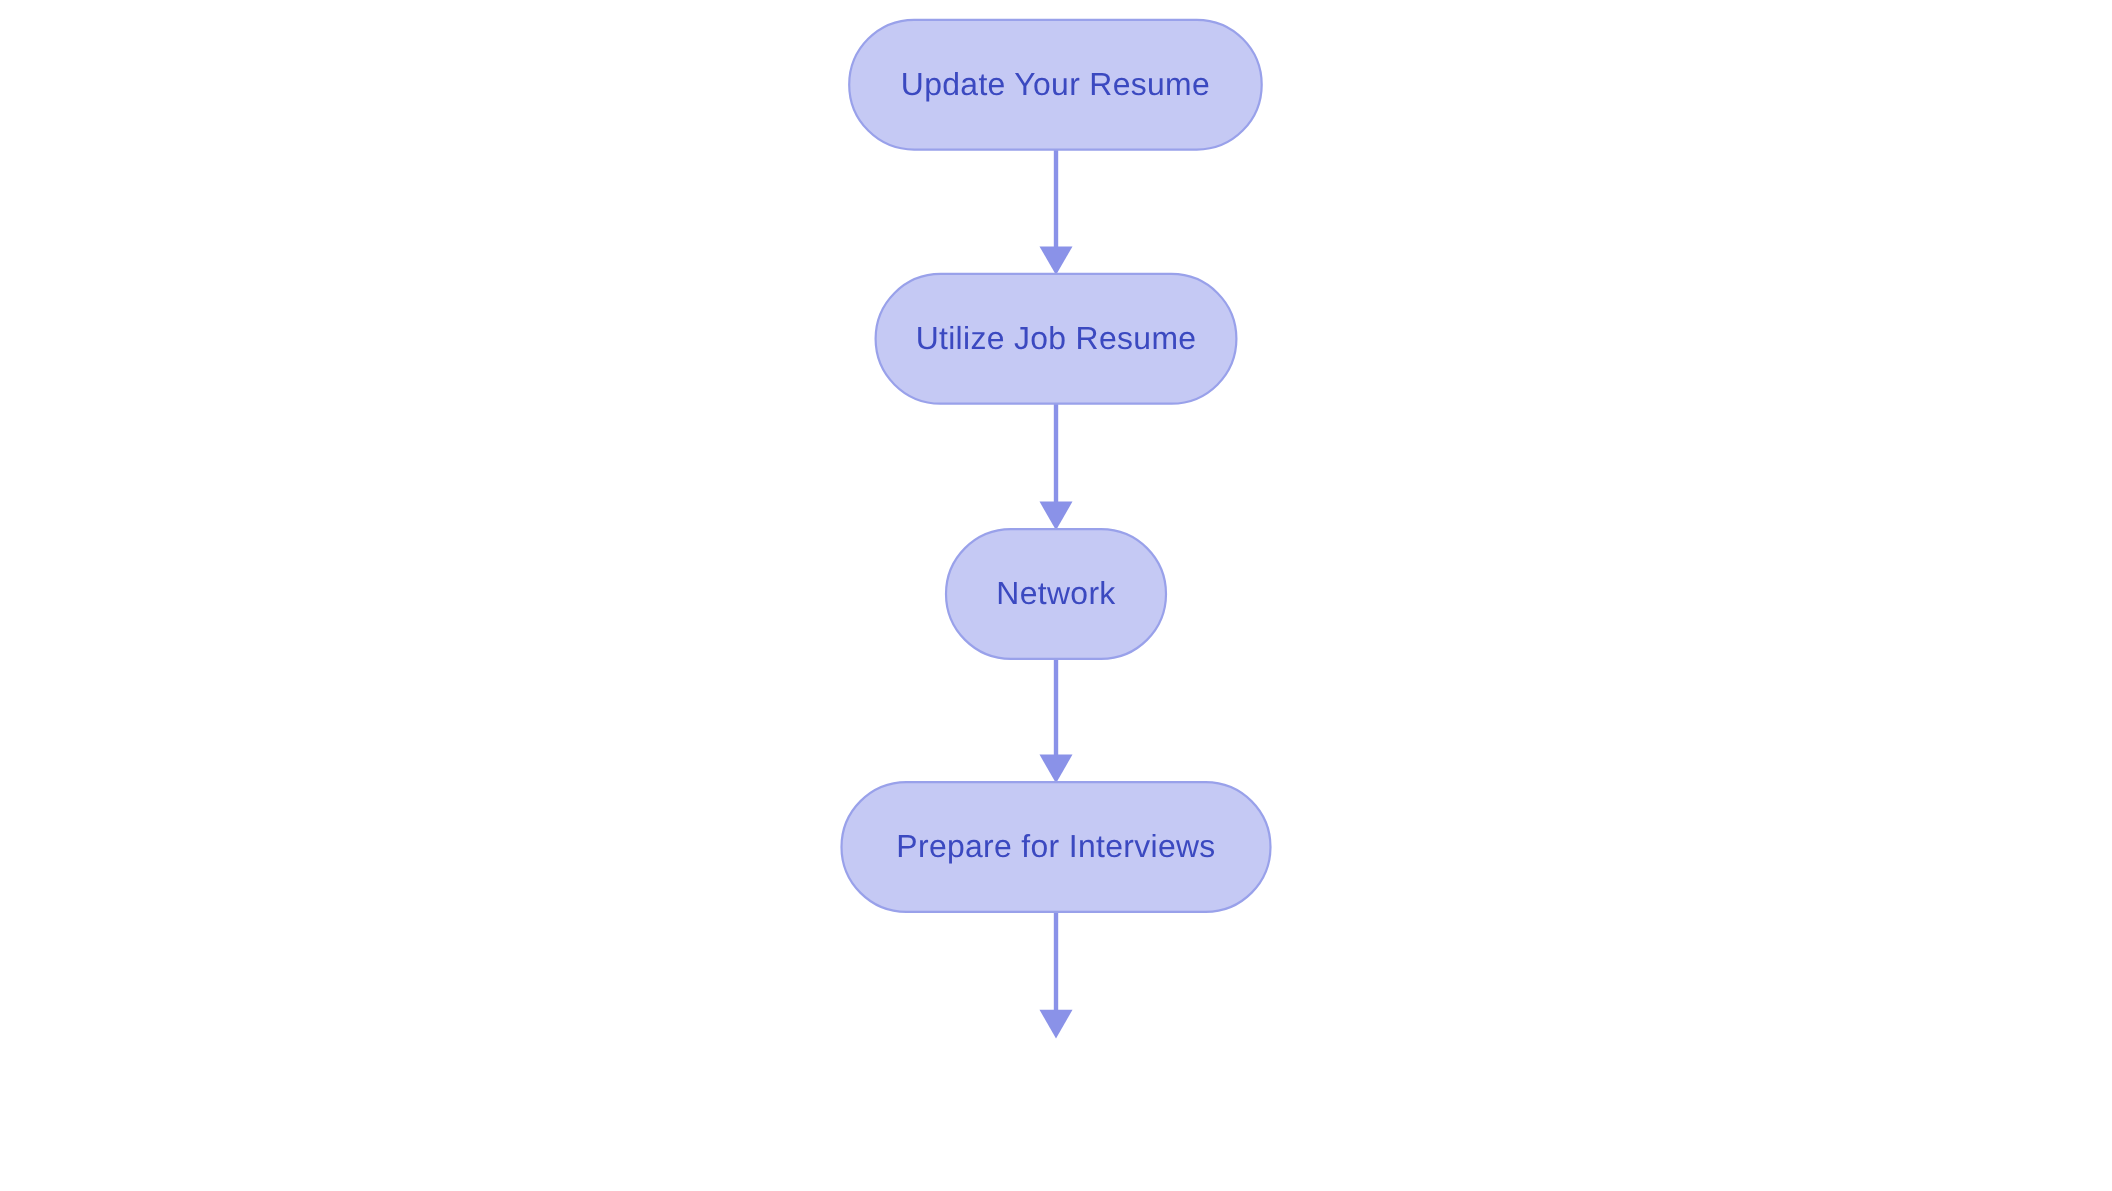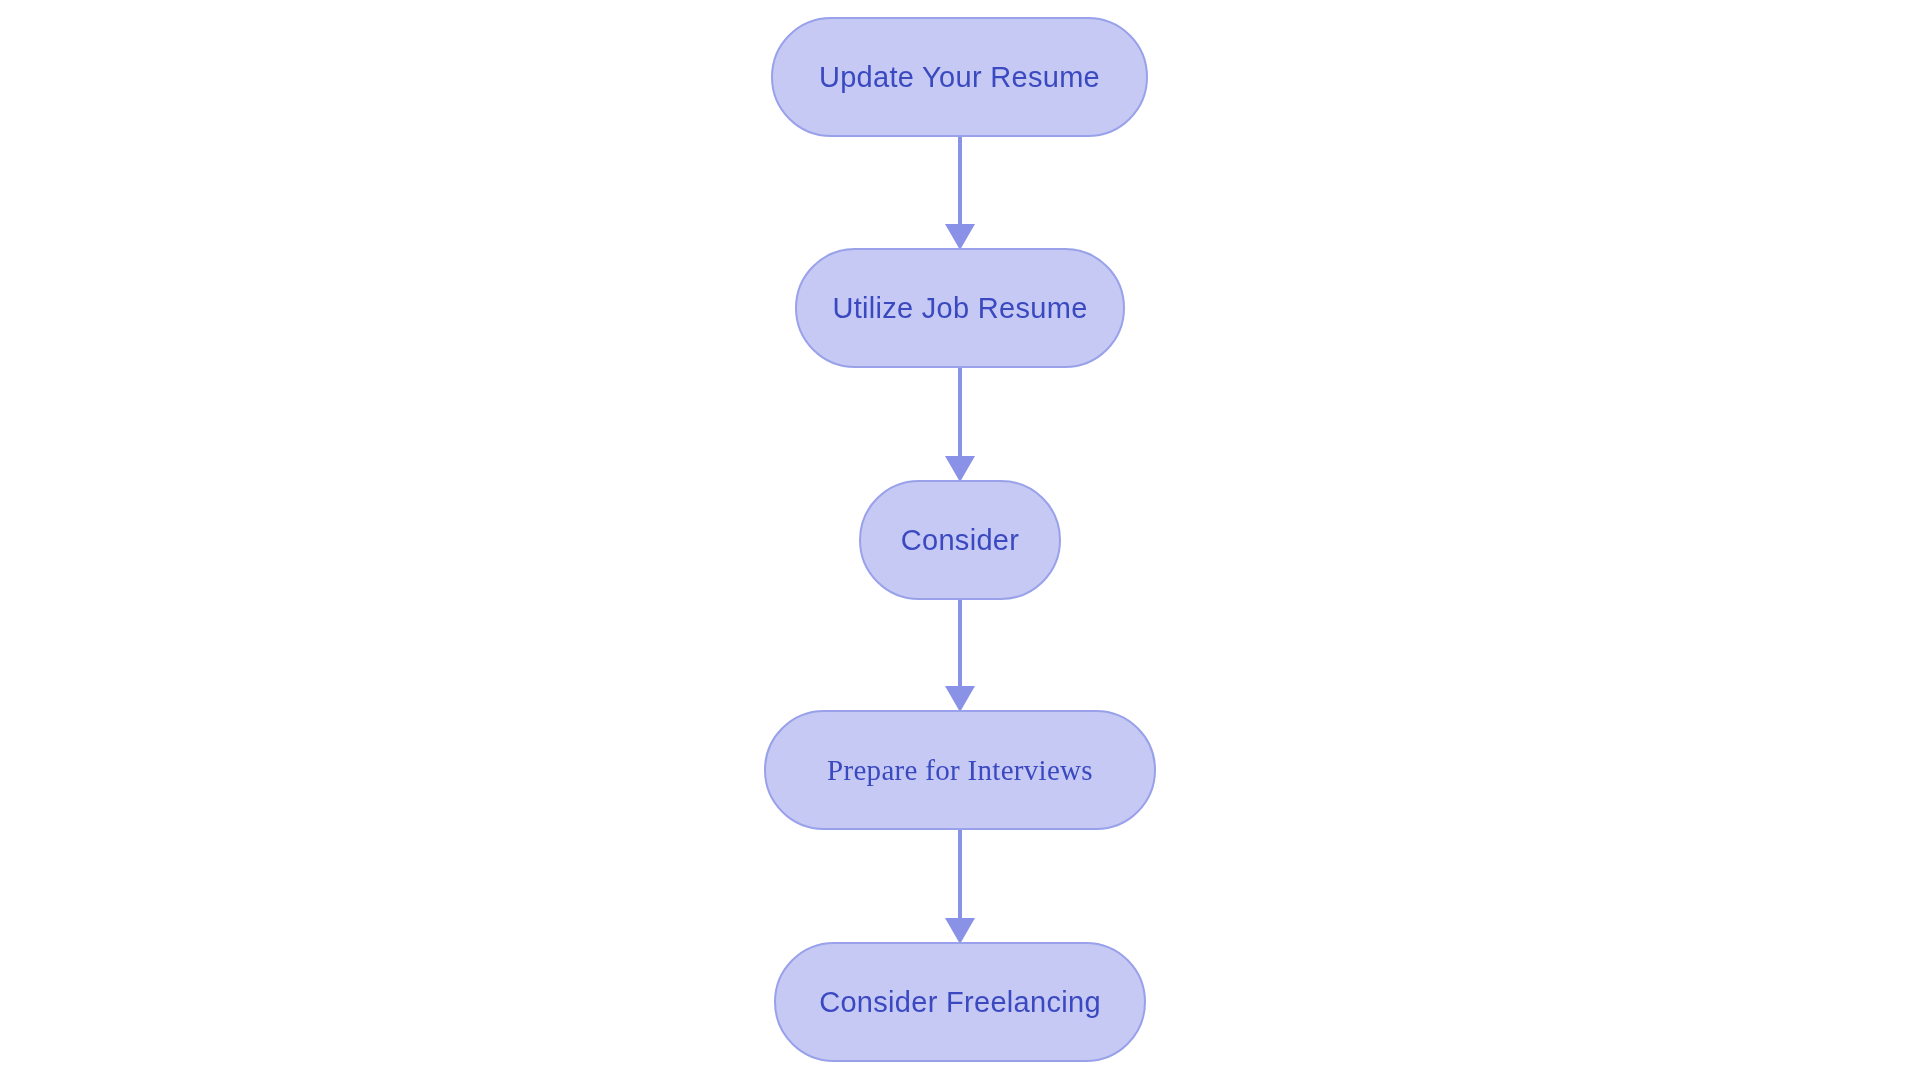--- a/index.html
+++ b/index.html
@@ -36,21 +36,21 @@
   .node-label {
     color: var(--node-text);
     font-size: 29px;
     font-weight: 400;
     letter-spacing: 0.3px;
     white-space: nowrap;
   }
   .n1 { left: 771px; top: 17px;  width: 377px; }
   .n2 { left: 795px; top: 248px; width: 330px; }
   .n3 { left: 859px; top: 480px; width: 202px; }
-  .n4 { left: 764px; top: 710px; width: 392px; font-family: Liberation Serif, serif; }
+  .n4 { left: 764px; top: 710px; width: 392px; }
   .n5 { left: 774px; top: 942px; width: 372px; }
   svg.arrows {
     position: absolute;
     left: 0; top: 0;
     width: 1920px;
     height: 1083px;
     pointer-events: none;
   }
   svg.arrows line {
     stroke: var(--arrow-color);
@@ -86,24 +86,21 @@
 
   <div class="node n1">
     <span class="node-label">Update Your Resume</span>
   </div>
 
   <div class="node n2">
     <span class="node-label">Utilize Job Resume</span>
   </div>
 
   <div class="node n3">
-    <span class="node-label">Consider</span>
+    <span class="node-label">Network</span>
   </div>
 
   <div class="node n4">
     <span class="node-label">Prepare for Interviews</span>
   </div>
 
-  <div class="node n5">
-    <span class="node-label">Consider Freelancing</span>
-  </div>
 
 </div>
 
 </body></html>

